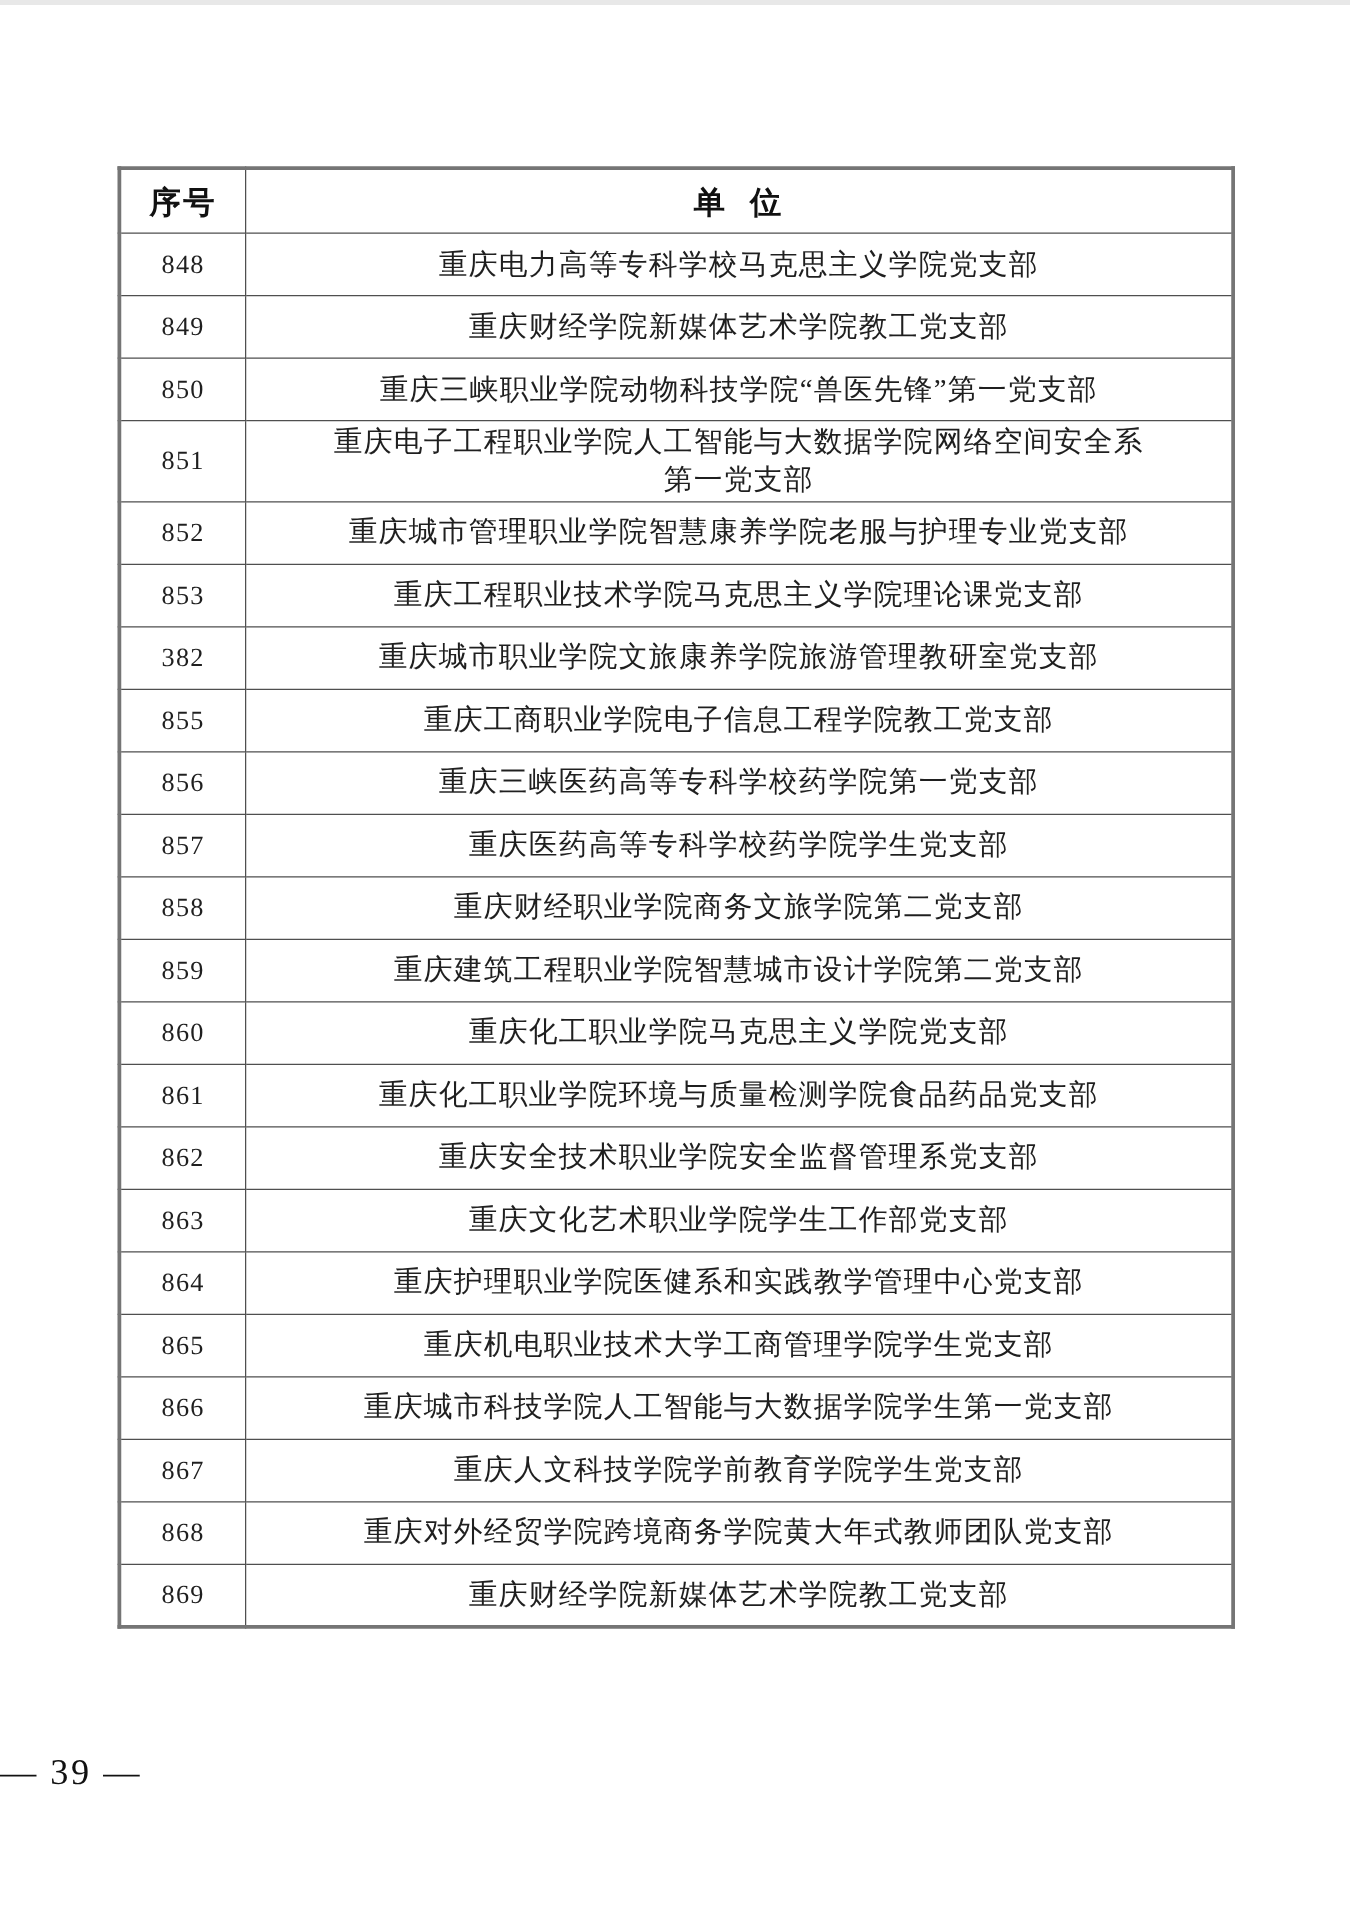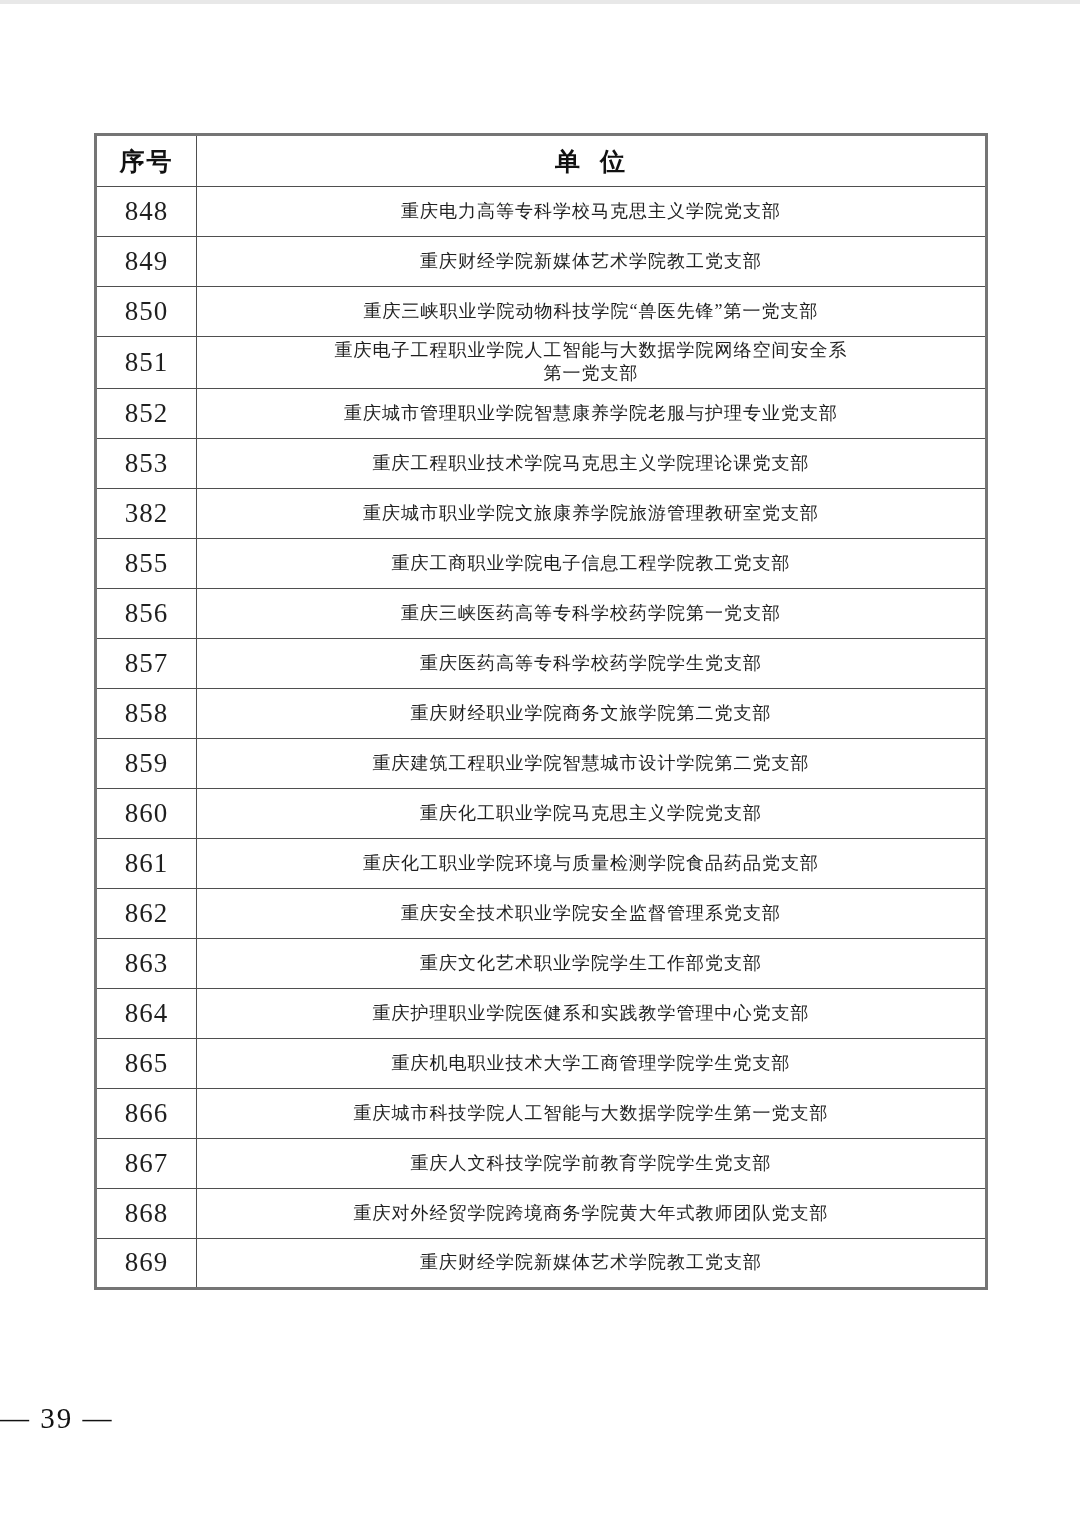--- a/index.html
+++ b/index.html
@@ -40,27 +40,27 @@
   th.h-cell {
     font-family: "Liberation Sans", sans-serif;
     font-weight: bold;
     font-size: 25px;
     color: #111111;
     white-space: pre;
     letter-spacing: 2px;
   }
   td.no-cell {
     font-family: "Liberation Serif", serif;
-    font-size: 27px;
+    font-size: 21px;
     letter-spacing: 1px;
     color: #1f1f1f;
   }
   td.unit-cell {
     font-family: "Liberation Serif", serif;
-    font-size: 18px;
+    font-size: 23px;
     letter-spacing: 1px;
     line-height: 1.3;
     white-space: pre-line;
     color: #1f1f1f;
   }
   .page-footer {
     position: absolute;
     left: 0;
     top: 1398px;
     width: 100%;

